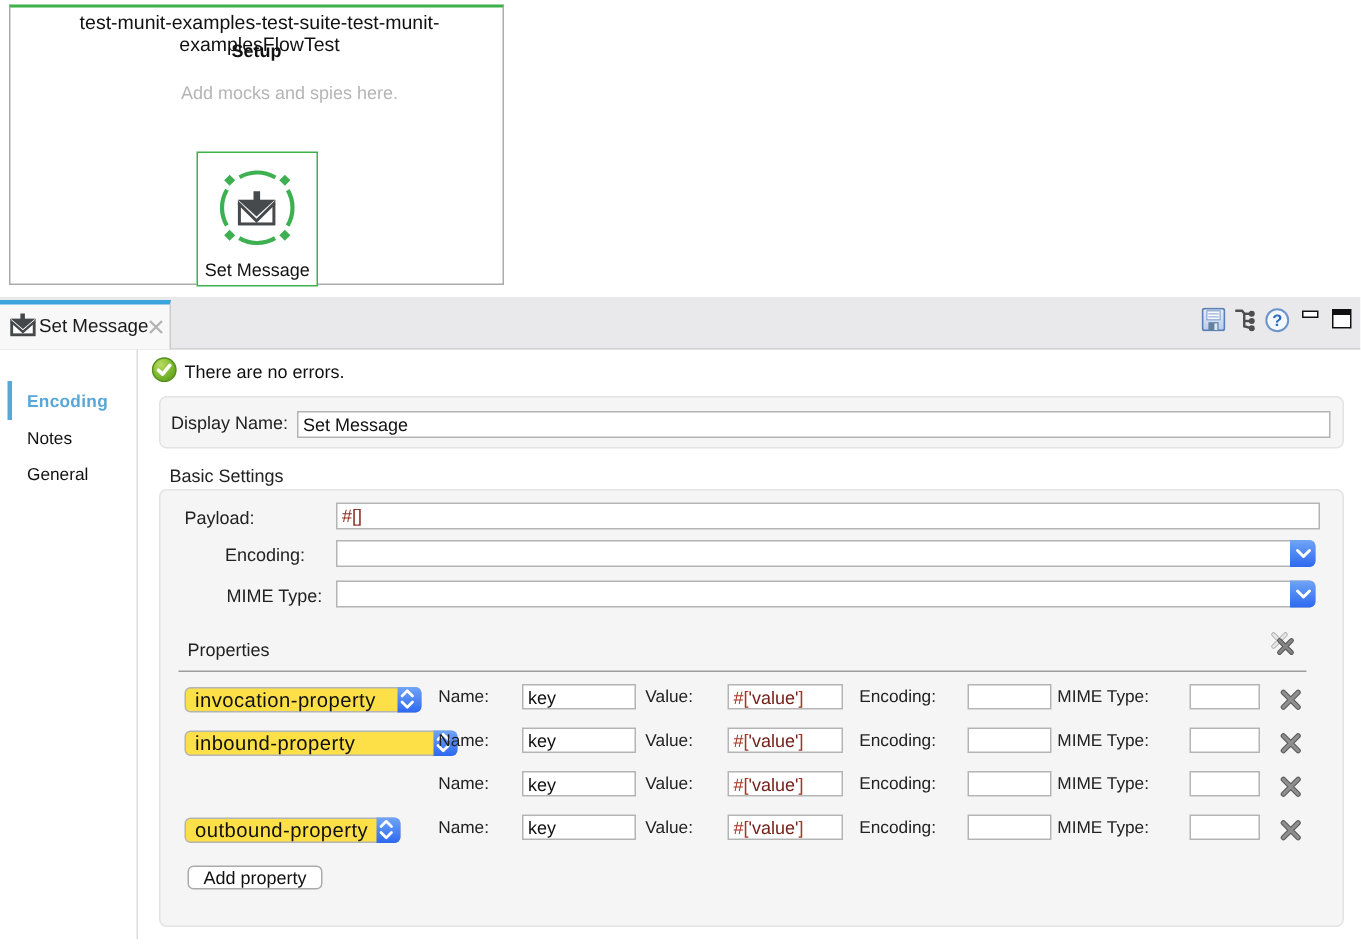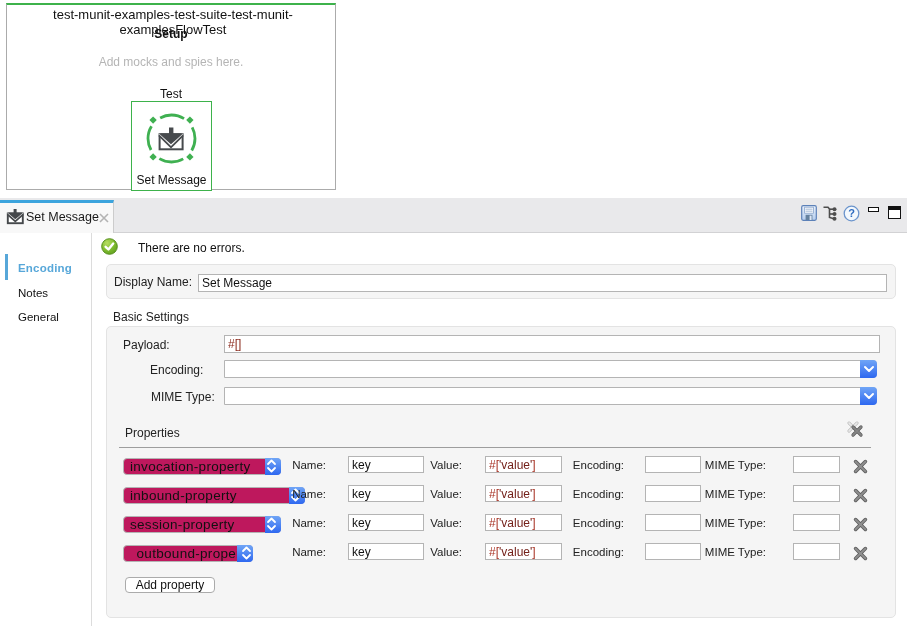--- a/index.html
+++ b/index.html
@@ -4,35 +4,34 @@
 <style>
   html,body{margin:0;padding:0;}
   body{width:907px;height:630px;background:#ffffff;font-family:"Liberation Sans",sans-serif;overflow:hidden;}
   #root{position:relative;width:907px;height:630px;}
   .abs{position:absolute;}
   .lbl{font-size:12px;color:#222;}
   .tin{position:absolute;background:#fff;border:1px solid #b4b4b4;box-sizing:border-box;font-size:12px;color:#111;padding:0 3px;line-height:16px;}
   .dd{background:#fff;border:1px solid #b4b4b4;border-radius:0 4px 4px 0;box-sizing:border-box;}
   .dd .btn{position:absolute;right:-1px;top:-1px;width:17px;height:18px;border-radius:0 4px 4px 0;background:linear-gradient(#70a5f6,#2e68f0);}
   .dd .btn svg{position:absolute;left:2.5px;top:4.5px;}
-  .combo{position:absolute;background:#be185d;border:1px solid #b4b4b4;border-radius:4px;box-sizing:border-box;font-size:13.5px;letter-spacing:0.3px;color:#111;}
+  .combo{position:absolute;background:#fde047;border:1px solid #b4b4b4;border-radius:4px;box-sizing:border-box;font-size:13.5px;letter-spacing:0.3px;color:#111;}
   .combo .btn{position:absolute;right:-1px;top:-1px;width:16px;height:17px;border-radius:0 4px 4px 0;background:linear-gradient(#70a5f6,#2e68f0);}
   .rlbl{position:absolute;font-size:11.5px;color:#222;text-align:right;}
   .mel{color:#a83325;}
   .mel i{font-style:normal;color:#74211a;}
 </style>
 </head>
 <body>
 <div id="root">
 
   <div class="abs" style="left:6px;top:3px;width:330px;height:187px;background:#fff;border:1px solid #ababab;border-top:2px solid #3db24b;box-sizing:border-box;"></div>
   <div class="abs" style="left:8px;top:7px;width:330px;text-align:center;font-size:13px;color:#111;">test-munit-examples-test-suite-test-munit-examplesFlowTest</div>
   <div class="abs" style="left:6px;top:27px;width:330px;text-align:center;font-size:12px;color:#111;font-weight:bold;">Setup</div>
-  <div class="abs" style="left:6px;top:55px;width:330px;text-align:center;font-size:12px;color:#b5b5b5;">Add mocks and spies here.</div>
-  <div class="abs" style="left:6px;top:87px;width:330px;text-align:center;font-size:12px;color:#111;">Test</div>
+  <div class="abs" style="left:6px;top:55px;width:330px;text-align:center;font-size:12px;color:#b5b5b5;padding-left:22px;">Add mocks and spies here.</div>
 
   <div class="abs" style="left:131px;top:101px;width:81px;height:90px;border:1px solid #3db24b;box-sizing:border-box;background:#fff;"></div>
   <svg class="abs" style="left:141px;top:108px;" width="61" height="62" viewBox="0 0 61 62">
     <circle cx="30.5" cy="30.5" r="23.5" fill="none" stroke="#3fb051" stroke-width="2.8" stroke-dasharray="25 11.91" stroke-dashoffset="12.5"></circle>
     <g fill="#3fb051">
       <rect x="9.5" y="9.5" width="5.2" height="5.2" transform="rotate(45 12.1 12.1)"></rect>
       <rect x="46.3" y="9.5" width="5.2" height="5.2" transform="rotate(45 48.9 12.1)"></rect>
       <rect x="46.3" y="46.3" width="5.2" height="5.2" transform="rotate(45 48.9 48.9)"></rect>
       <rect x="9.5" y="46.3" width="5.2" height="5.2" transform="rotate(45 12.1 48.9)"></rect>
     </g>
@@ -109,21 +108,21 @@
     <defs>
       <radialGradient id="gg" cx="0.35" cy="0.28" r="0.85">
         <stop offset="0" stop-color="#b8dd62"></stop>
           <stop offset="0.55" stop-color="#7ebb2e"></stop>
           <stop offset="1" stop-color="#5c9c1d"></stop>
       </radialGradient>
     </defs>
     <circle cx="8.5" cy="8.5" r="7.8" fill="url(#gg)" stroke="#568f1d" stroke-width="1"></circle>
     <path d="M 4.6 8.8 L 7.4 11.4 L 12.2 5.6" stroke="#fff" stroke-width="2.4" fill="none" stroke-linecap="round" stroke-linejoin="round"></path>
   </svg>
-  <div class="abs" style="left:138px;top:241px;font-size:12px;color:#111;text-align:center;">There are no errors.</div>
+  <div class="abs" style="left:123px;top:241px;font-size:12px;color:#111;text-align:center;">There are no errors.</div>
 
   <div class="abs" style="left:106px;top:264px;width:790px;height:35px;background:#f5f5f5;border:1px solid #e3e3e3;border-radius:5px;box-sizing:border-box;"></div>
   <div class="abs lbl" style="left:114px;top:275px;">Display Name:</div>
   <div class="tin" style="left:198px;top:274px;width:689px;height:18px;line-height:17px;">Set Message</div>
 
   <div class="abs lbl" style="left:113px;top:310px;">Basic Settings</div>
   <div class="abs" style="left:106px;top:326px;width:790px;height:292px;background:#f5f5f5;border:1px solid #e3e3e3;border-radius:5px;box-sizing:border-box;"></div>
 
   <div class="abs lbl" style="left:123px;top:338px;text-align:center;">Payload:</div>
   <div class="tin" style="left:224px;top:335px;width:656px;height:18px;line-height:17px;"><span style="color:#8c2b1e;">#[]</span></div>
@@ -183,38 +182,34 @@
   <div class="tin" style="left:485px;top:485px;width:77px;height:17px;"><span class="mel">#[<i>'value'</i>]</span></div>
   <div class="rlbl" style="left:564px;top:488px;width:60px;">Encoding:</div>
   <div class="tin" style="left:645px;top:485px;width:56px;height:17px;"></div>
   <div class="rlbl" style="left:694px;top:488px;width:72px;">MIME Type:</div>
   <div class="tin" style="left:793px;top:485px;width:47px;height:17px;"></div>
   <svg class="abs xico" style="left:853px;top:488px;" width="15" height="15" viewBox="0 0 15 15">
       <path d="M 2.6 2.6 L 12.4 12.4 M 12.4 2.6 L 2.6 12.4" stroke="#5e5e5e" stroke-width="3.6" stroke-linecap="round"></path>
       <path d="M 2.6 2.6 L 12.4 12.4 M 12.4 2.6 L 2.6 12.4" stroke="#8f8f8f" stroke-width="2" stroke-linecap="round"></path>
     </svg>
 
-  <div class="combo" style="left:123px;top:516px;width:158px;height:17px;line-height:15px;padding-left:6px;">session-property<div class="btn"><svg width="13" height="16" viewBox="0 0 13 16">
-          <path d="M 3 6 L 6.5 2.5 L 10 6" stroke="#fff" stroke-width="1.8" fill="none" stroke-linecap="round" stroke-linejoin="round"></path>
-          <path d="M 3 10 L 6.5 13.5 L 10 10" stroke="#fff" stroke-width="1.8" fill="none" stroke-linecap="round" stroke-linejoin="round"></path>
-        </svg></div></div>
   <div class="rlbl" style="left:276px;top:517px;width:50px;">Name:</div>
   <div class="tin" style="left:348px;top:514px;width:76px;height:17px;">key</div>
   <div class="rlbl" style="left:412px;top:517px;width:50px;">Value:</div>
   <div class="tin" style="left:485px;top:514px;width:77px;height:17px;"><span class="mel">#[<i>'value'</i>]</span></div>
   <div class="rlbl" style="left:564px;top:517px;width:60px;">Encoding:</div>
   <div class="tin" style="left:645px;top:514px;width:56px;height:17px;"></div>
   <div class="rlbl" style="left:694px;top:517px;width:72px;">MIME Type:</div>
   <div class="tin" style="left:793px;top:514px;width:47px;height:17px;"></div>
   <svg class="abs xico" style="left:853px;top:517px;" width="15" height="15" viewBox="0 0 15 15">
       <path d="M 2.6 2.6 L 12.4 12.4 M 12.4 2.6 L 2.6 12.4" stroke="#5e5e5e" stroke-width="3.6" stroke-linecap="round"></path>
       <path d="M 2.6 2.6 L 12.4 12.4 M 12.4 2.6 L 2.6 12.4" stroke="#8f8f8f" stroke-width="2" stroke-linecap="round"></path>
     </svg>
 
-  <div class="combo" style="left:123px;top:545px;width:130px;height:17px;line-height:15px;padding-left:6px;text-align:right;">outbound-property<div class="btn"><svg width="13" height="16" viewBox="0 0 13 16">
+  <div class="combo" style="left:123px;top:545px;width:144px;height:17px;line-height:15px;padding-left:6px;">outbound-property<div class="btn"><svg width="13" height="16" viewBox="0 0 13 16">
           <path d="M 3 6 L 6.5 2.5 L 10 6" stroke="#fff" stroke-width="1.8" fill="none" stroke-linecap="round" stroke-linejoin="round"></path>
           <path d="M 3 10 L 6.5 13.5 L 10 10" stroke="#fff" stroke-width="1.8" fill="none" stroke-linecap="round" stroke-linejoin="round"></path>
         </svg></div></div>
   <div class="rlbl" style="left:276px;top:546px;width:50px;">Name:</div>
   <div class="tin" style="left:348px;top:543px;width:76px;height:17px;">key</div>
   <div class="rlbl" style="left:412px;top:546px;width:50px;">Value:</div>
   <div class="tin" style="left:485px;top:543px;width:77px;height:17px;"><span class="mel">#[<i>'value'</i>]</span></div>
   <div class="rlbl" style="left:564px;top:546px;width:60px;">Encoding:</div>
   <div class="tin" style="left:645px;top:543px;width:56px;height:17px;"></div>
   <div class="rlbl" style="left:694px;top:546px;width:72px;">MIME Type:</div>

